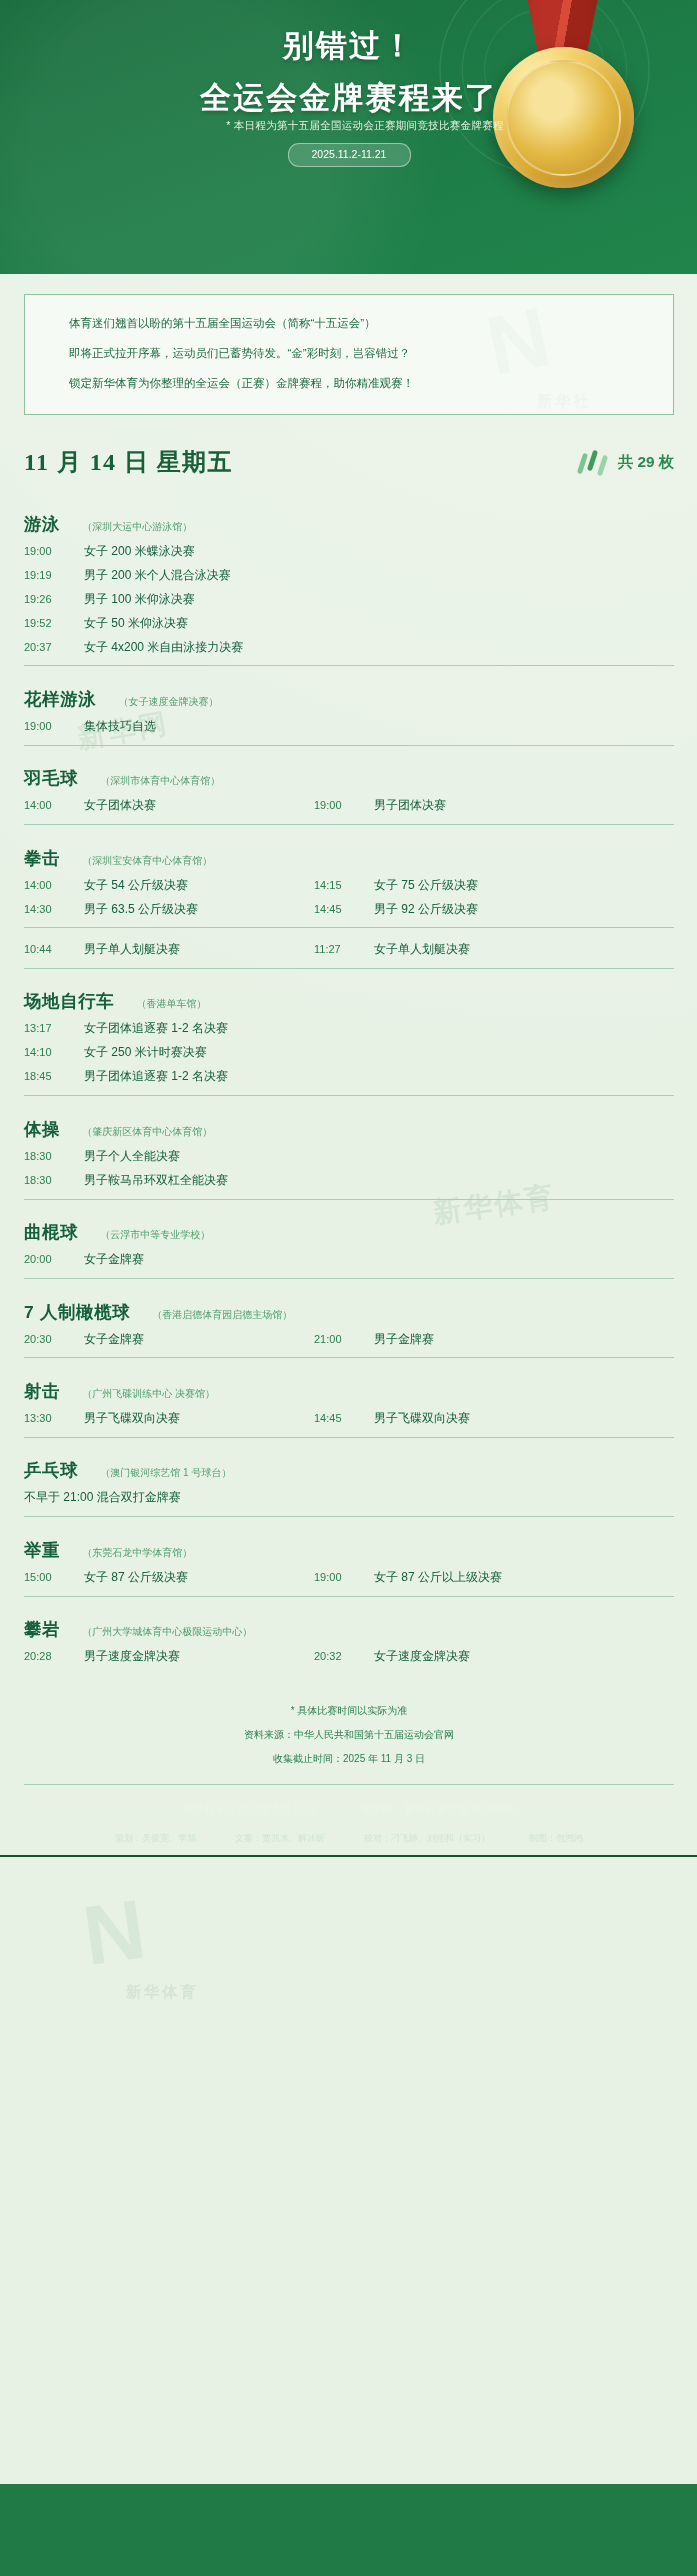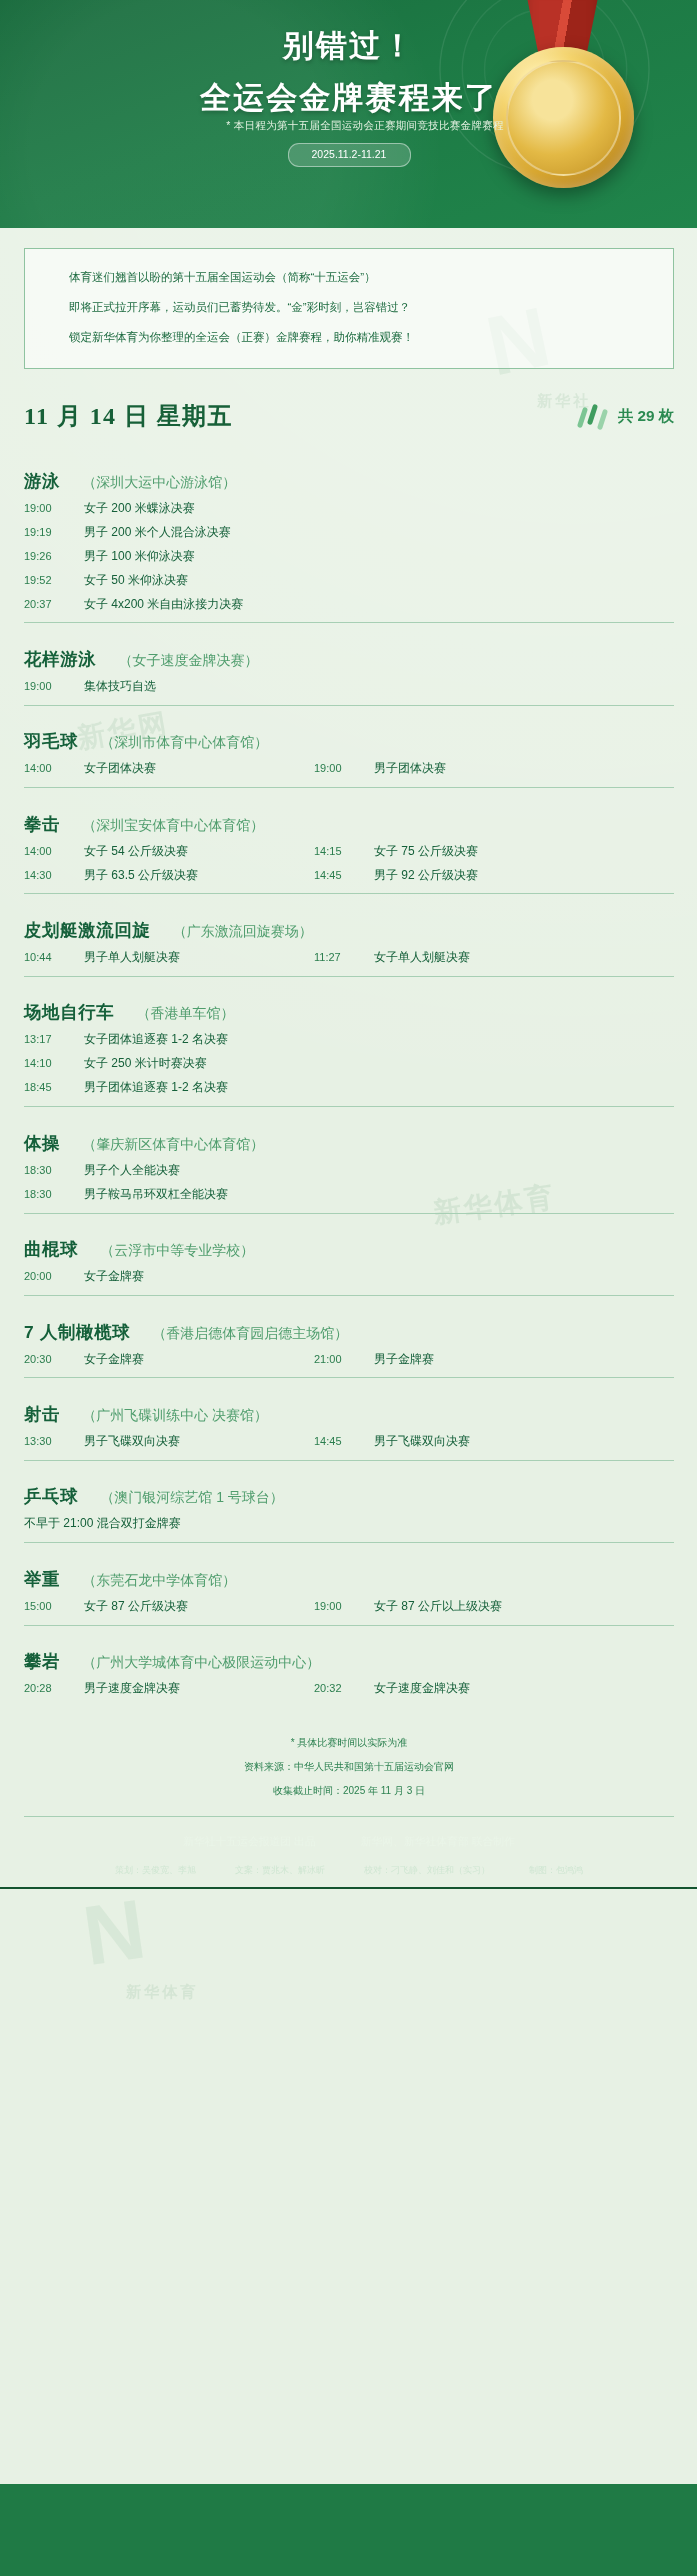--- a/index.html
+++ b/index.html
@@ -28,21 +28,21 @@
     letter-spacing: 2.8px;
     pointer-events: none;
     user-select: none;
   }
   .wm.big { font-size: 84px; color: rgba(150,195,160,0.18); }
   .wm.small { font-size: 15.3px; }
 
   
   .header {
     position: relative;
-    height: 228px;
+    height: 274px;
     background:
       linear-gradient(160deg, #196b3d 0%, #1d7a45 45%, #20854b 100%);
     overflow: hidden;
   }
   .header:before {
     content: "";
     position: absolute;
     left: -84px; top: -112px;
     width: 530px; height: 530px;
     border-radius: 50%;
@@ -212,21 +212,21 @@
     gap: 22px;
     margin-bottom: 7px;
   }
   .sport-name {
     font-size: 17.4px;
     font-weight: bold;
     color: #15603a;
     letter-spacing: 0.7px;
   }
   .sport-venue {
-    font-size: 14px;
+    font-size: 10px;
     color: #4f9d6d;
     margin-top: 16px;
   }
   .events {
     display: grid;
     grid-template-columns: 60px 230px 60px auto;
     row-gap: 7px;
     column-gap: 0;
     align-items: baseline;
   }
@@ -387,24 +387,20 @@
           <div class="ev-name">女子 54 公斤级决赛</div>
           <div class="ev-time">14:15</div>
           <div class="ev-name">女子 75 公斤级决赛</div>
           <div class="ev-time">14:30</div>
           <div class="ev-name">男子 63.5 公斤级决赛</div>
           <div class="ev-time">14:45</div>
           <div class="ev-name">男子 92 公斤级决赛</div>
         </div>
       </div>
       <div class="sport">
-        <div class="sport-head">
-          <span class="sport-name">皮划艇激流回旋</span>
-          <span class="sport-venue">（广东激流回旋赛场）</span>
-        </div>
         <div class="events">
           <div class="ev-time">10:44</div>
           <div class="ev-name">男子单人划艇决赛</div>
           <div class="ev-time">11:27</div>
           <div class="ev-name">女子单人划艇决赛</div>
         </div>
       </div>
       <div class="sport one-col">
         <div class="sport-head">
           <span class="sport-name">场地自行车</span>

